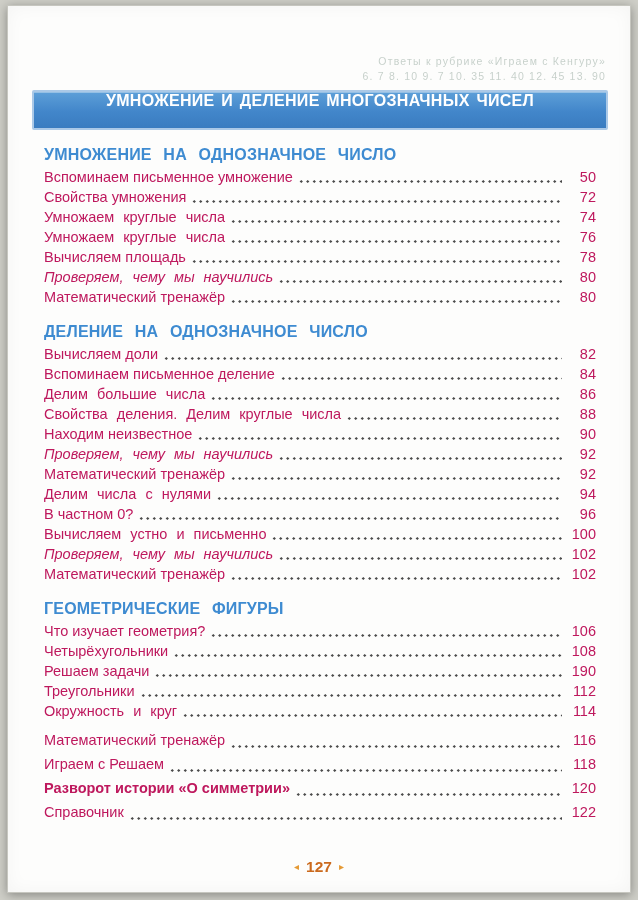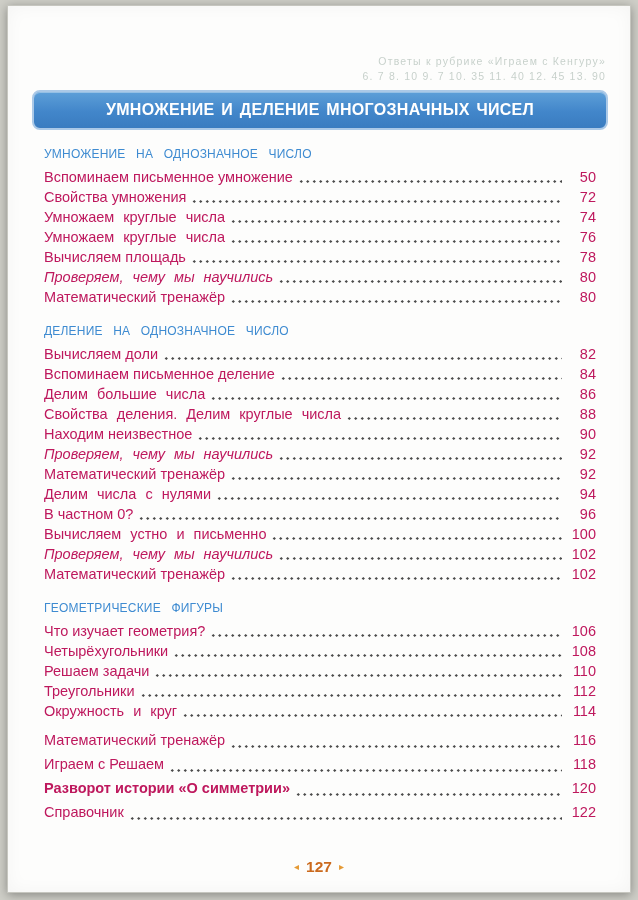--- a/index.html
+++ b/index.html
@@ -29,39 +29,38 @@
     color:#7d9488;
     opacity:.42;
     filter:blur(.6px);
     letter-spacing:1.2px;
     pointer-events:none;
   }
   .banner {
     margin:84px -12px 0 -12px;
     height:36px;
     border:2px solid #abc9e7;
-    border-radius:8px;
+    border-radius:2px;
     background:linear-gradient(180deg,#5d9fd8 0%,#4286ca 55%,#3a7cc0 100%);
     box-shadow:inset 0 1px 0 rgba(255,255,255,.35);
     display:flex;
-    align-items:center;
     justify-content:center;
   }
   .banner span {
     color:#ffffff;
     font-weight:700;
     font-size:16px;
     letter-spacing:.3px;
     word-spacing:2px;
   }
   .sec-heading {
     margin:15px 0 3px 0;
     color:#3e8bd1;
-    font-weight:400;
-    font-size:12px;
+    font-weight:700;
+    font-size:16px;
     line-height:19px;
     word-spacing:7px;
     letter-spacing:.2px;
   }
   .row {
     display:flex;
     align-items:baseline;
     line-height:20px;
     font-size:14.5px;
     color:#be185d;
@@ -228,21 +227,21 @@
         <span class="pg">106</span>
       </div>
       <div class="row">
         <span class="lab">Четырёхугольники</span>
         <span class="dots"></span>
         <span class="pg">108</span>
       </div>
       <div class="row">
         <span class="lab">Решаем задачи</span>
         <span class="dots"></span>
-        <span class="pg">110</span>
+        <span class="pg">190</span>
       </div>
       <div class="row">
         <span class="lab">Треугольники</span>
         <span class="dots"></span>
         <span class="pg">112</span>
       </div>
       <div class="row spread">
         <span class="lab">Окружность и круг</span>
         <span class="dots"></span>
         <span class="pg">114</span>

